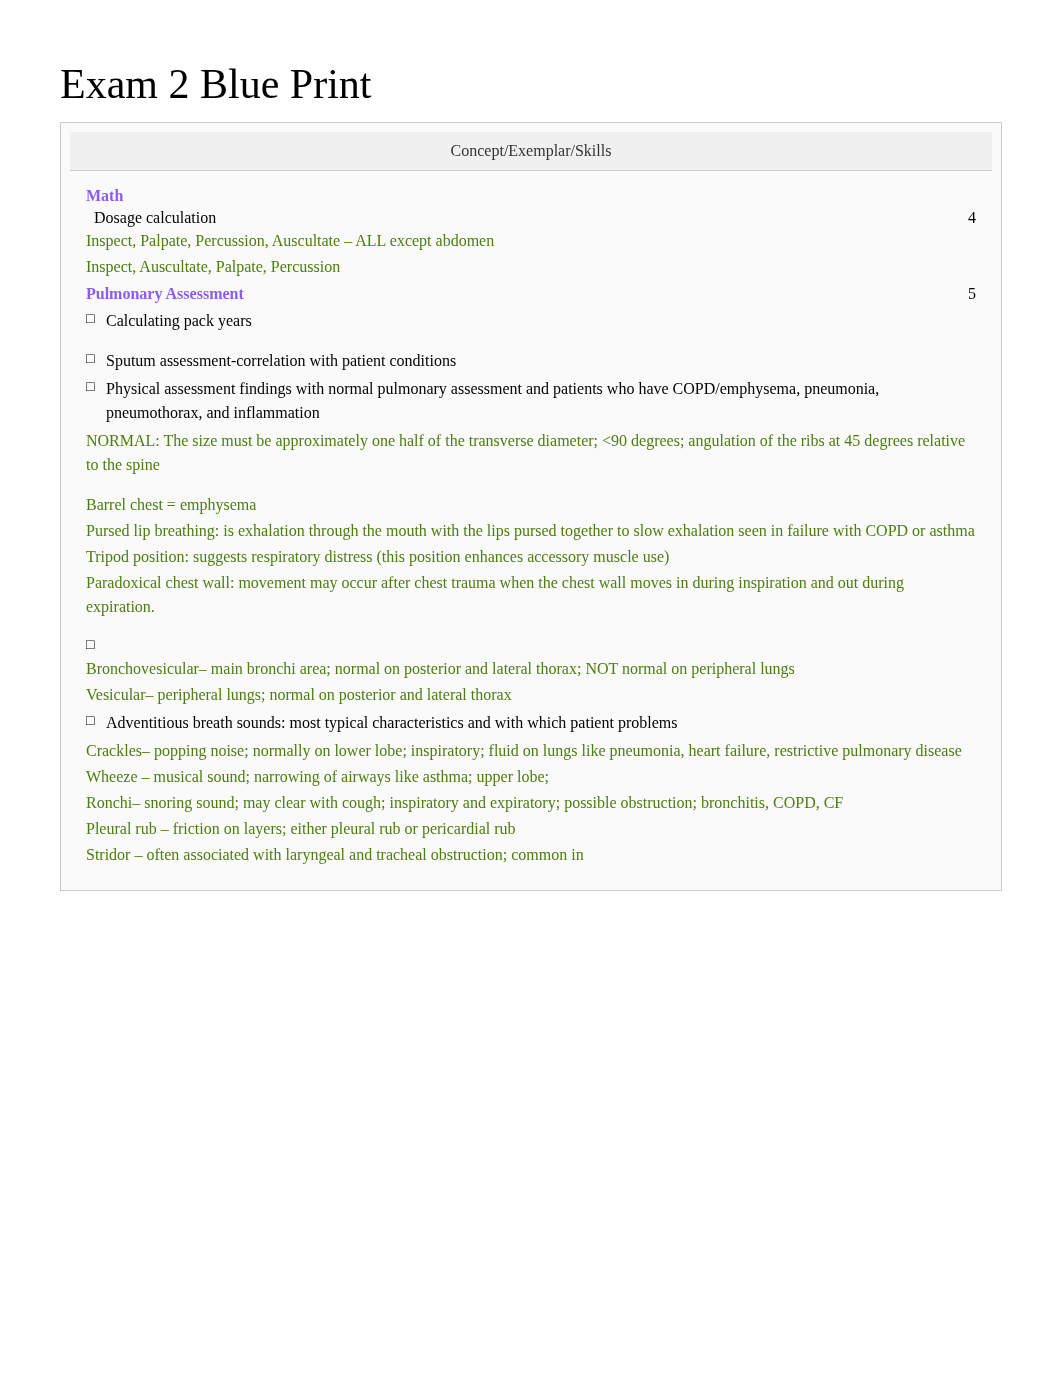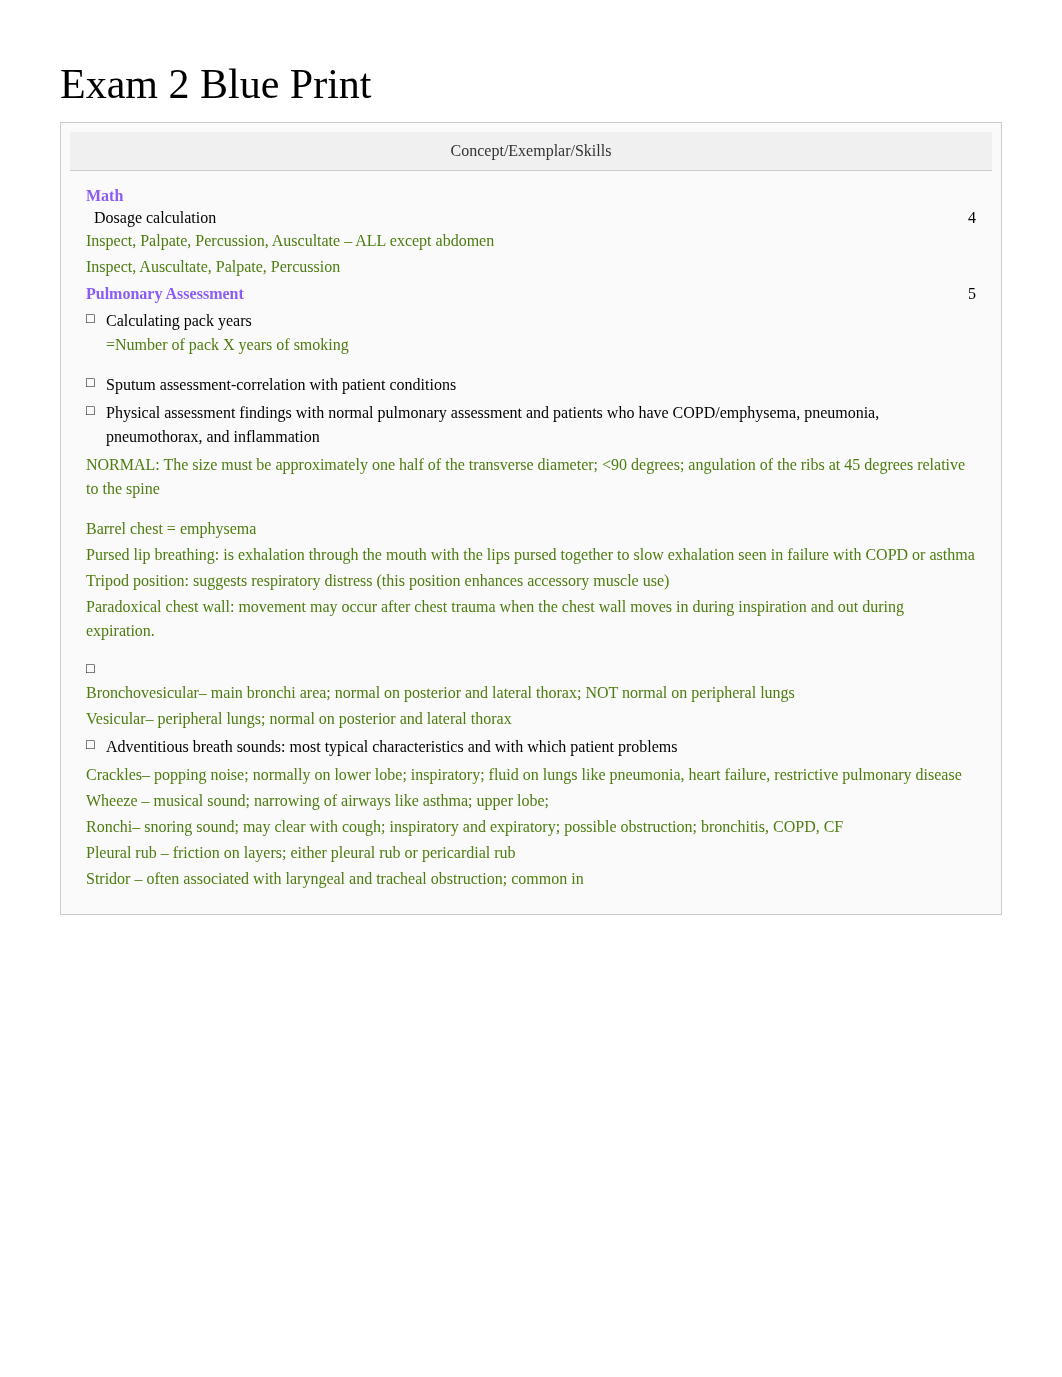--- a/index.html
+++ b/index.html
@@ -141,21 +141,20 @@
 
     <div class="section-row">
       <span class="section-label black">Pulmonary Assessment</span>
       <span class="section-number">5</span>
     </div>
 
     <div class="bullet-item indent-1">
       <span class="bullet">□</span>
       <div class="bullet-text">
         <div>Calculating pack years</div>
-        <div class="red">=Number of pack X years of smoking</div>
       </div>
     </div>
 
     <div class="spacer"></div>
 
     <div class="bullet-item indent-1">
       <span class="bullet">□</span>
       <div class="bullet-text">Sputum assessment-correlation with patient conditions</div>
     </div>
 

